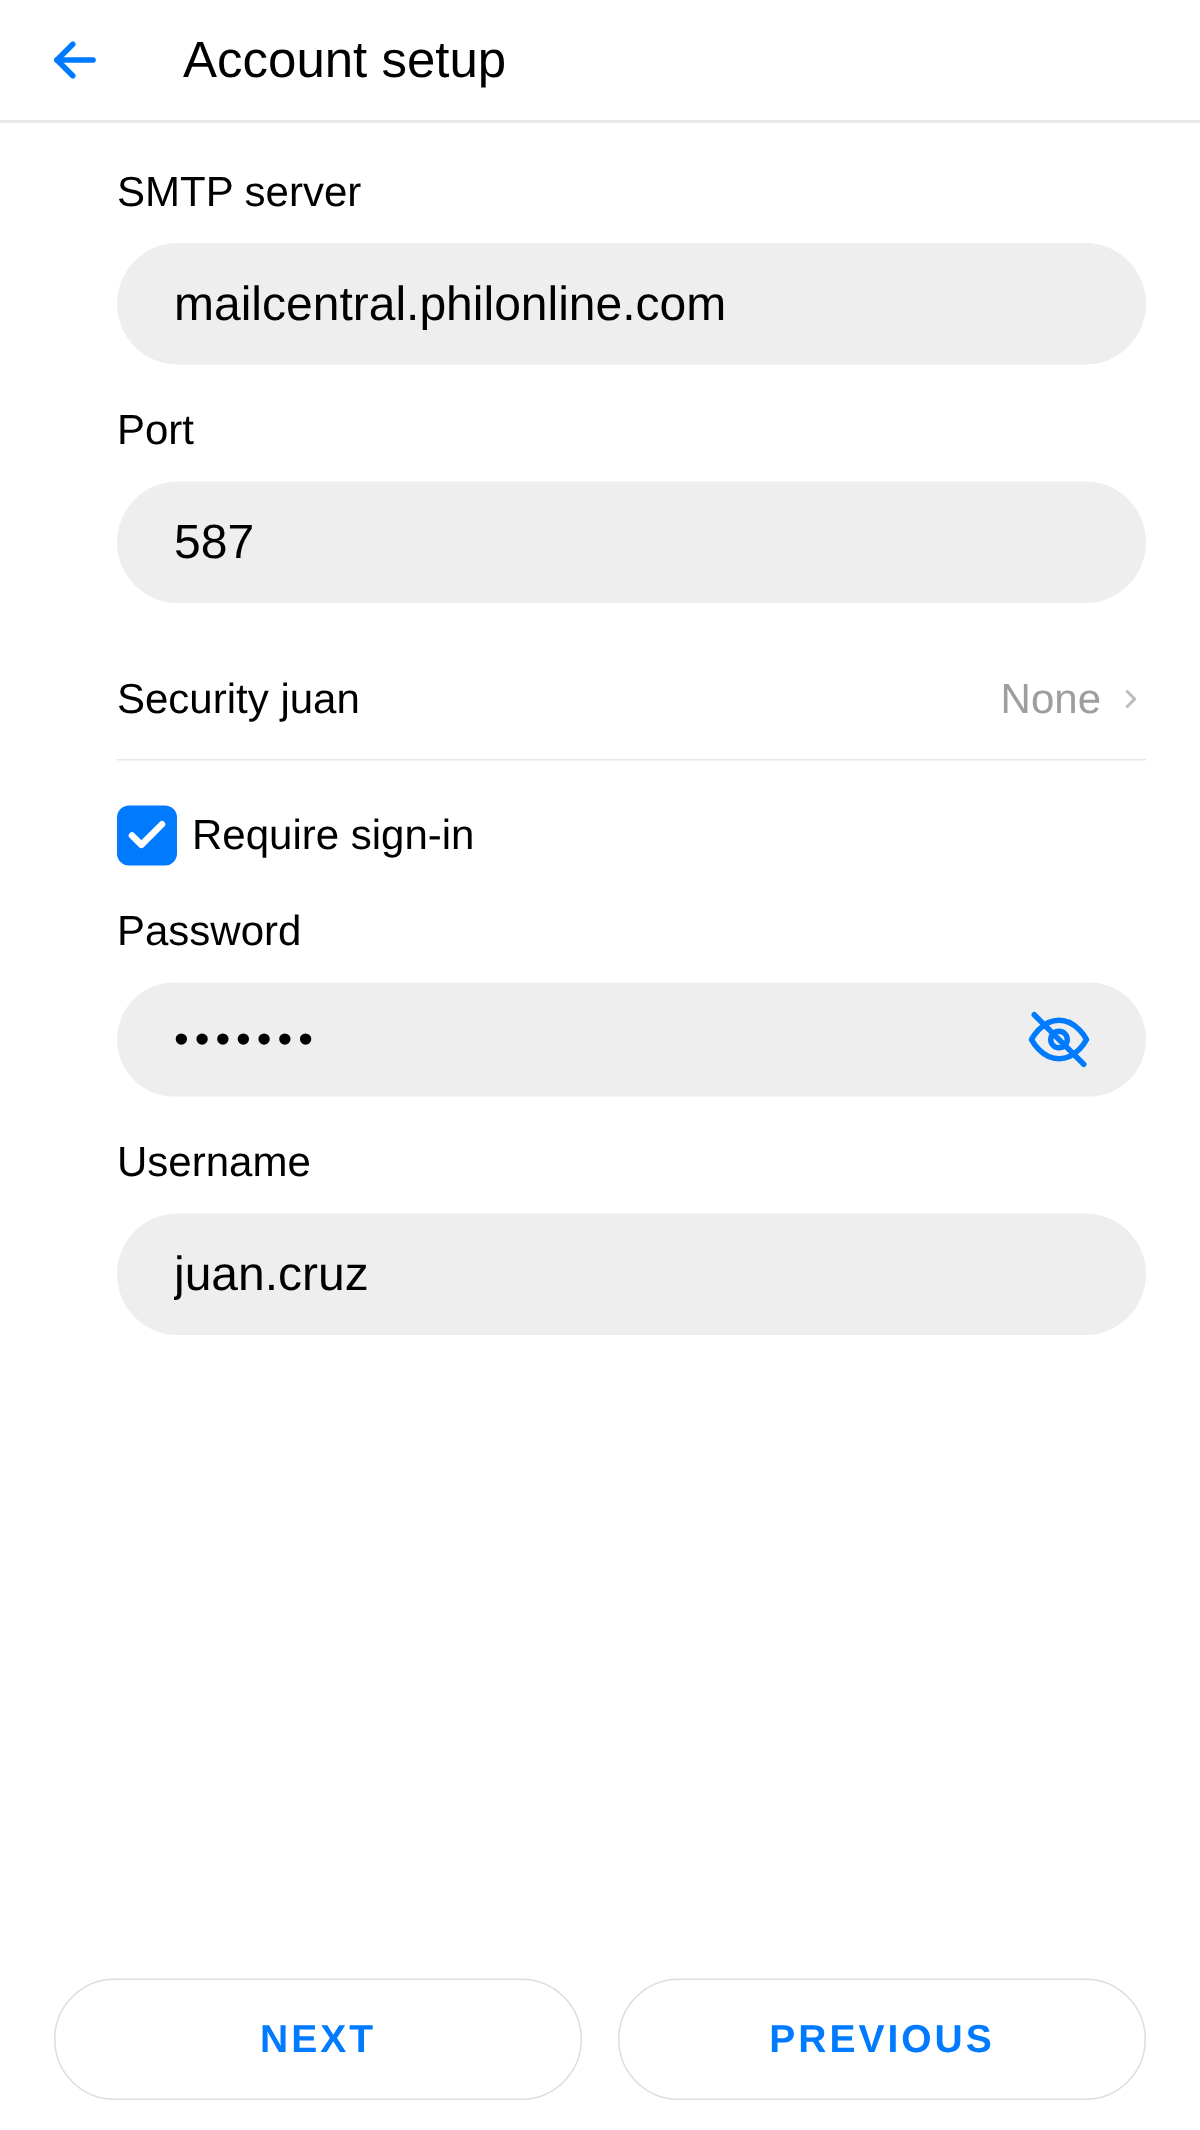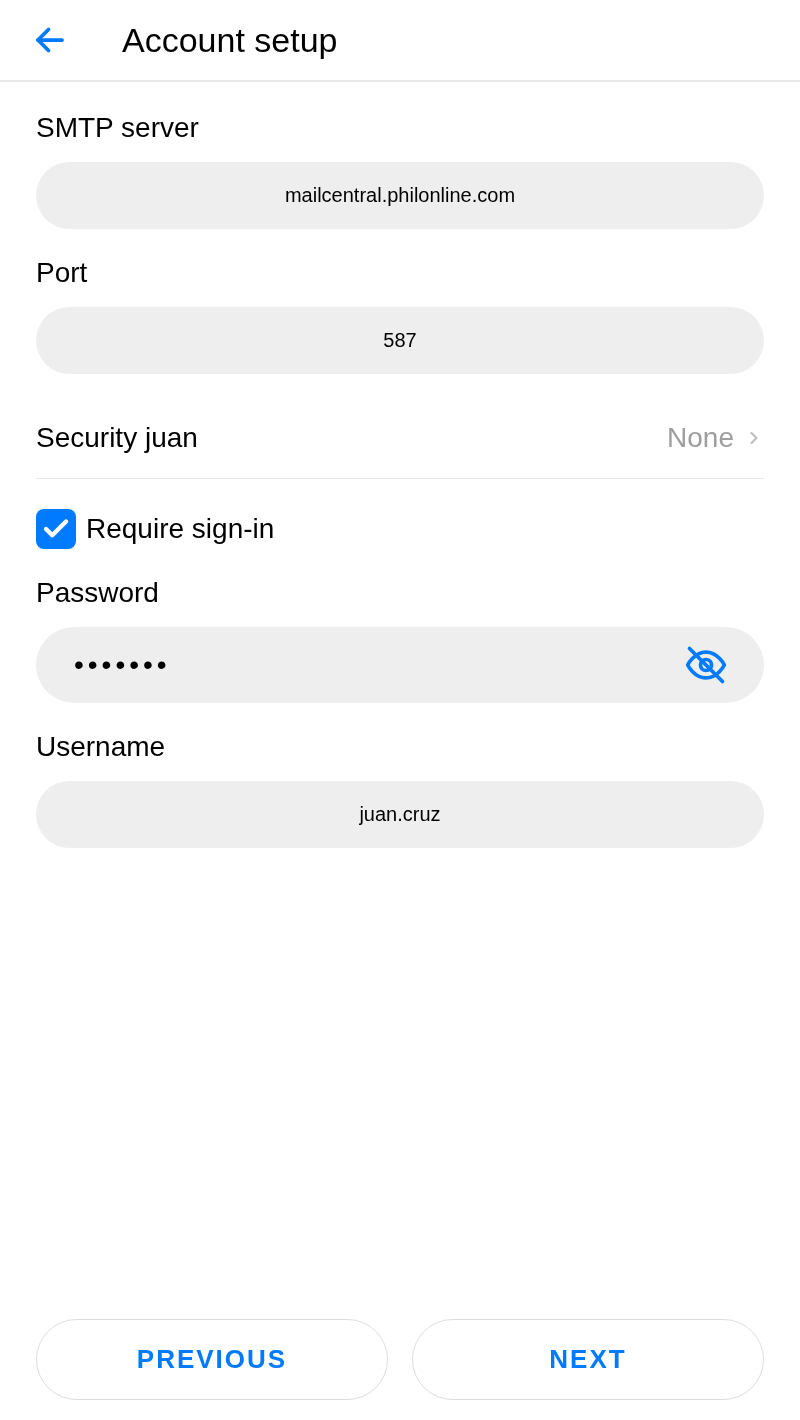--- a/index.html
+++ b/index.html
@@ -29,38 +29,38 @@
       justify-content: center;
       cursor: pointer;
     }
     .page-title {
       font-size: 34px;
       font-weight: 500;
       color: #000;
     }
     .content {
       padding: 30px 36px 0 36px;
+      margin-left: 42px;
     }
     .field-label {
       font-size: 28px;
       color: #000;
       margin-bottom: 18px;
       font-weight: 400;
     }
     .input-field {
       width: 100%;
       background: #eeeeee;
       border: none;
       border-radius: 44px;
       padding: 22px 38px;
-      font-size: 20px;
+      font-size: 32px;
       color: #000;
       outline: none;
       font-family: inherit;
-      text-align: center;
     }
     .field-group {
       margin-bottom: 28px;
     }
     .security-row {
       display: flex;
       align-items: center;
       justify-content: space-between;
       padding: 20px 0 24px 0;
       border-bottom: 1px solid #e8e8e8;
@@ -214,15 +214,15 @@
   </div>
 
   <div class="field-group">
     <div class="field-label">Username</div>
     <input class="input-field" type="text" value="juan.cruz" style="">
   </div>
 
 </div>
 
 <div class="footer">
+  <button class="footer-btn">NEXT</button>
   <button class="footer-btn">PREVIOUS</button>
-  <button class="footer-btn">NEXT</button>
 </div>
 
 </body></html>

